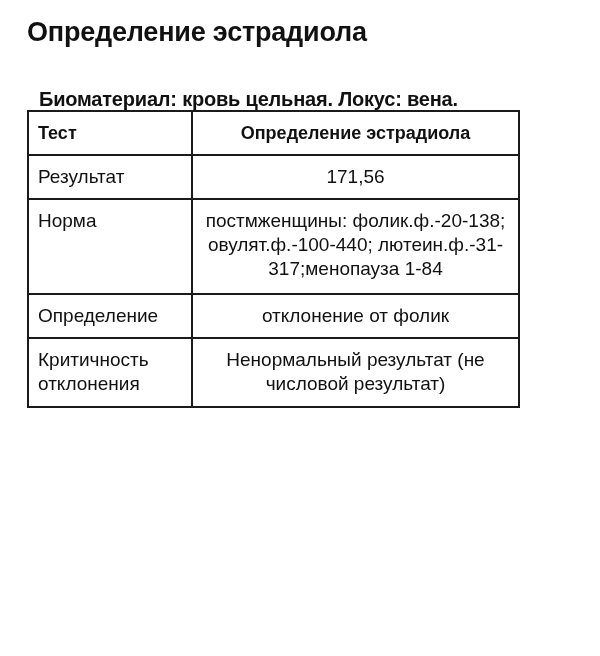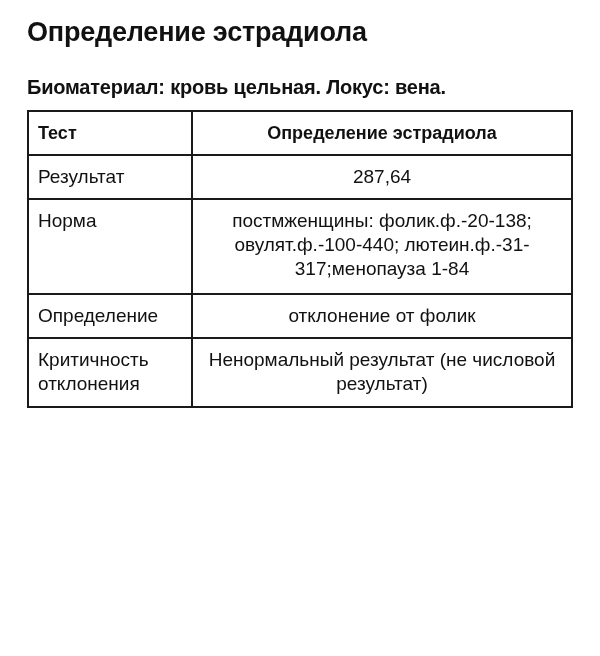--- a/index.html
+++ b/index.html
@@ -22,31 +22,31 @@
       margin: 0;
       font-size: 27px;
       font-weight: bold;
       letter-spacing: -0.2px;
       line-height: 36px;
     }
     .subtitle {
       position: absolute;
       left: 27px;
       top: 74px;
-      margin: 0;
+      margin: 12px;
       font-size: 20px;
       font-weight: bold;
       line-height: 26px;
       letter-spacing: -0.2px;
     }
     table.results {
       position: absolute;
       left: 27px;
       top: 110px;
-      width: 546px;
+      width: 493px;
       border-collapse: collapse;
       border: 2px solid #f97316;
       font-size: 19px;
       line-height: 24px;
     }
     table.results td, table.results th {
       border: 2px solid #1a1a1a;
       padding: 9px 9px 9px 9px;
       vertical-align: top;
     }
@@ -76,21 +76,21 @@
 <h2 class="subtitle">Биоматериал: кровь цельная. Локус: вена.</h2>
 
 <table class="results">
   <tbody>
       <tr class="row-h">
     <th class="col-label">Тест</th>
     <th class="col-value">Определение эстрадиола</th>
   </tr>
   <tr class="row-result">
     <td class="col-label">Результат</td>
-    <td class="col-value">287,64</td>
+    <td class="col-value">171,56</td>
   </tr>
   <tr class="row-norm">
     <td class="col-label">Норма</td>
     <td class="col-value">постмженщины: фолик.ф.-20-138; овулят.ф.-100-440; лютеин.ф.-31-317;менопауза 1-84</td>
   </tr>
   <tr class="row-dev">
     <td class="col-label">Определение</td>
     <td class="col-value">отклонение от фолик</td>
   </tr>
   <tr class="row-crit">

